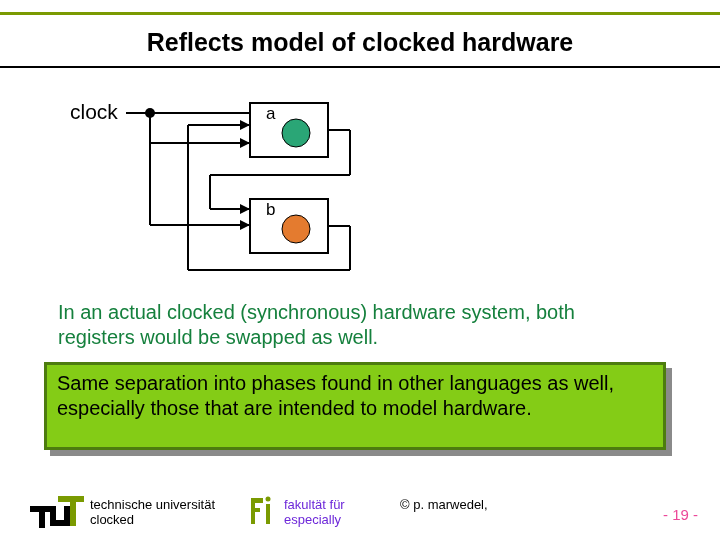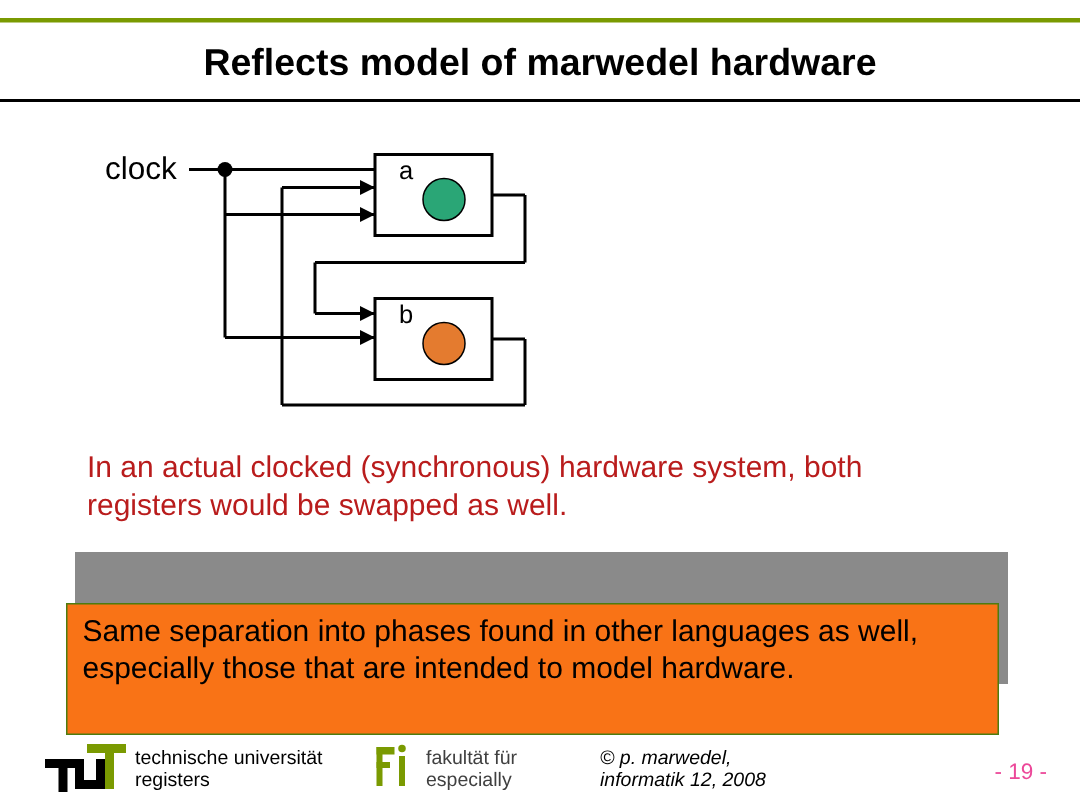--- a/index.html
+++ b/index.html
@@ -44,42 +44,41 @@
     width: 290px;
     height: 185px;
   }
   .body-text {
     position: absolute;
     top: 300px;
     left: 58px;
     width: 560px;
     font-size: 20px;
     line-height: 1.25;
-    color: #b91c1c;
+    color: #15803d;
   }
   .callout-shadow {
     position: absolute;
     top: 368px;
     left: 50px;
     width: 622px;
     height: 88px;
     background: #8a8a8a;
   }
   .callout {
     position: absolute;
     top: 362px;
     left: 44px;
     width: 622px;
     height: 88px;
-    background: #f97316;
-    border: 1px solid #4d7c0f;
+    background: #84cc16;
+    border: 3px solid #4d7c0f;
     padding: 6px 10px;
     font-size: 20px;
     line-height: 1.25;
-    margin-top: 40px;
   }
   .footer {
     position: absolute;
     top: 496px;
     left: 0;
     width: 720px;
     height: 60px;
   }
   .tu-logo {
     position: absolute;
@@ -98,45 +97,44 @@
     position: absolute;
     left: 248px;
     top: 0;
   }
   .fi-text {
     position: absolute;
     left: 284px;
     top: 2px;
     font-size: 13px;
     line-height: 1.15;
-    color: #404040;
+    color: #6d28d9;
   }
   .copyright {
     position: absolute;
     left: 400px;
     top: 2px;
     font-size: 13px;
     line-height: 1.15;
     color: #000;
-    font-style: italic;
   }
   .pagenum {
     position: absolute;
     right: 22px;
     top: 10px;
     font-size: 15px;
     color: #ec4899;
   }
 </style>
 </head>
 <body>
 
 <div class="top-rule"></div>
 
-<div class="title">Reflects model of marwedel hardware</div>
+<div class="title">Reflects model of clocked hardware</div>
 
 <div class="title-rule"></div>
 
 <div class="diagram">
   <svg width="290" height="185">
 
     <text x="0" y="24" font-family="Arial" font-size="21" fill="#000">clock</text>
 
     <line x1="56" y1="18" x2="110" y2="18" stroke="#000" stroke-width="2"></line>
 
@@ -188,33 +186,32 @@
       <rect x="40" y="0" width="6" height="30" fill="#7a9a01"></rect>
       <rect x="0" y="10" width="24" height="6" fill="#000"></rect>
       <rect x="9" y="10" width="6" height="22" fill="#000"></rect>
       <rect x="20" y="10" width="6" height="18" fill="#000"></rect>
       <rect x="34" y="10" width="6" height="18" fill="#000"></rect>
       <rect x="20" y="24" width="20" height="6" fill="#000"></rect>
     </svg>
   </div>
   <div class="tu-text">
     <span>technische universität</span><br>
-    <span>registers</span>
+    <span>clocked</span>
   </div>
   <div class="fi-logo">
     <svg width="30" height="32">
       <rect x="3" y="2" width="12" height="5" fill="#7a9a01"></rect>
       <rect x="3" y="2" width="4" height="26" fill="#7a9a01"></rect>
       <rect x="3" y="12" width="9" height="4" fill="#7a9a01"></rect>
       <rect x="18" y="8" width="4" height="20" fill="#7a9a01"></rect>
       <circle cx="20" cy="3" r="2.5" fill="#7a9a01"></circle>
     </svg>
   </div>
   <div class="fi-text">
     <span>fakultät für</span><br>
     <span>especially</span>
   </div>
   <div class="copyright">
     <span>©  p. marwedel,</span><br>
-    <span>informatik 12,  2008</span>
   </div>
   <div class="pagenum">-  19 -</div>
 </div>
 
 </body></html>

